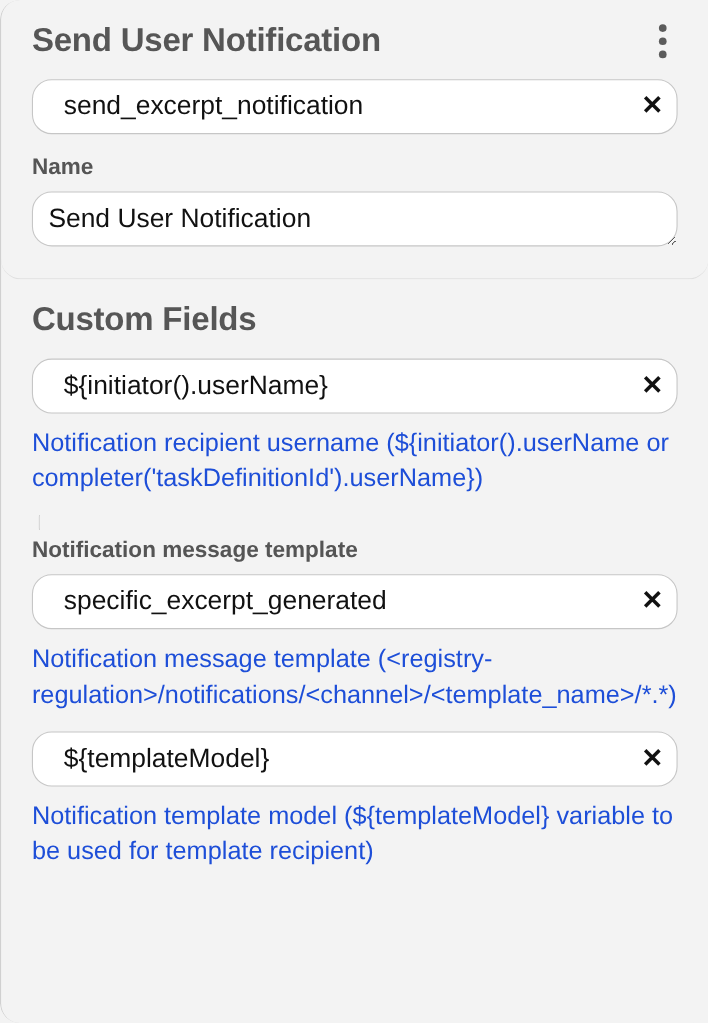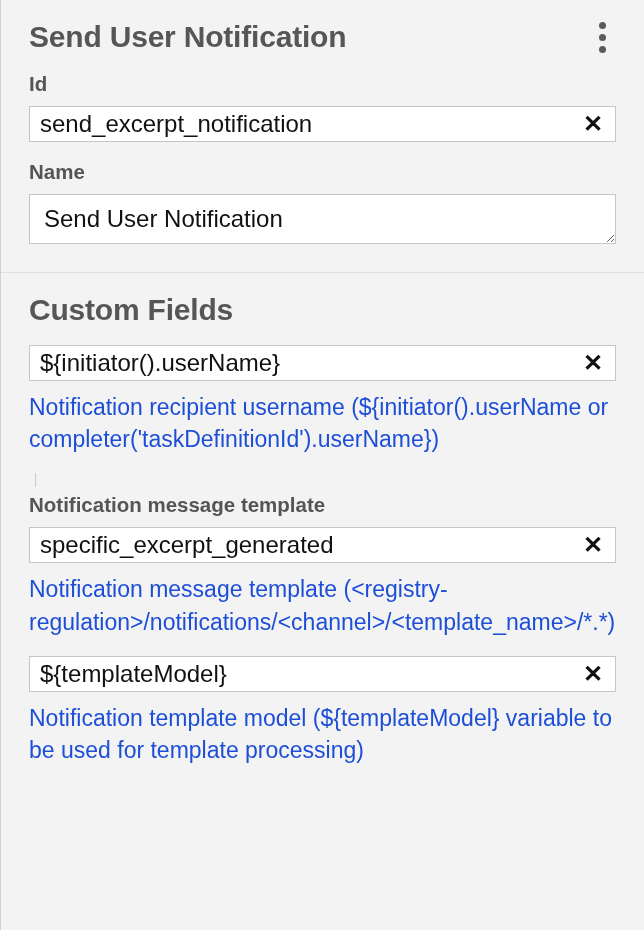--- a/index.html
+++ b/index.html
@@ -1,15 +1,15 @@
 <!DOCTYPE html>
 <html><head>
 <meta charset="utf-8">
 <style>
-  * { box-sizing: border-box; margin: 0; padding: 0; }
+  * { box-sizing: border-box; margin: 0; padding: 0; border-radius: 18px; }
   html, body {
     width: 644px;
     height: 930px;
     font-family: -apple-system, BlinkMacSystemFont, "Segoe UI", Arial, sans-serif;
     background: #f3f3f3;
     color: #555;
     overflow: hidden;
   }
   .panel {
     width: 100%;
@@ -57,22 +57,22 @@
     color: #555;
     margin-bottom: 10px;
     display: block;
   }
   .input-wrap {
     position: relative;
     width: 100%;
   }
   .text-input {
     width: 100%;
-    height: 36px;
-    padding: 8px 44px 8px 10px;
+    height: 50px;
+    padding: 8px 44px 8px 28px;
     font-size: 24px;
     font-family: inherit;
     color: #111;
     background: #fff;
     border: 1px solid #c6c6c6;
     outline: none;
   }
   .textarea {
     width: 100%;
     height: 50px;
@@ -128,21 +128,20 @@
     <div class="section-head">
       <div class="section-title">Send User Notification</div>
       <div class="kebab">
         <span></span>
         <span></span>
         <span></span>
       </div>
     </div>
 
     <div class="field">
-      <label class="field-label">Id</label>
       <div class="input-wrap">
         <input type="text" class="text-input" value="send_excerpt_notification" style="">
         <div class="clear-btn">
           <span>✕</span>
         </div>
       </div>
     </div>
 
     <div class="field" style="margin-bottom:0">
       <label class="field-label">Name</label>
@@ -178,17 +177,17 @@
       <div class="help-text">Notification message template (&lt;registry-regulation&gt;/notifications/&lt;channel&gt;/&lt;template_name&gt;/*.*)</div>
     </div>
 
     <div class="field" style="margin-top:14px;margin-bottom:0">
       <div class="input-wrap">
         <input type="text" class="text-input" value="${templateModel}" style="">
         <div class="clear-btn">
           <span>✕</span>
         </div>
       </div>
-      <div class="help-text">Notification template model (${templateModel} variable to be used for template processing)</div>
+      <div class="help-text">Notification template model (${templateModel} variable to be used for template recipient)</div>
     </div>
   </div>
 
 </div>
 
 </body></html>

